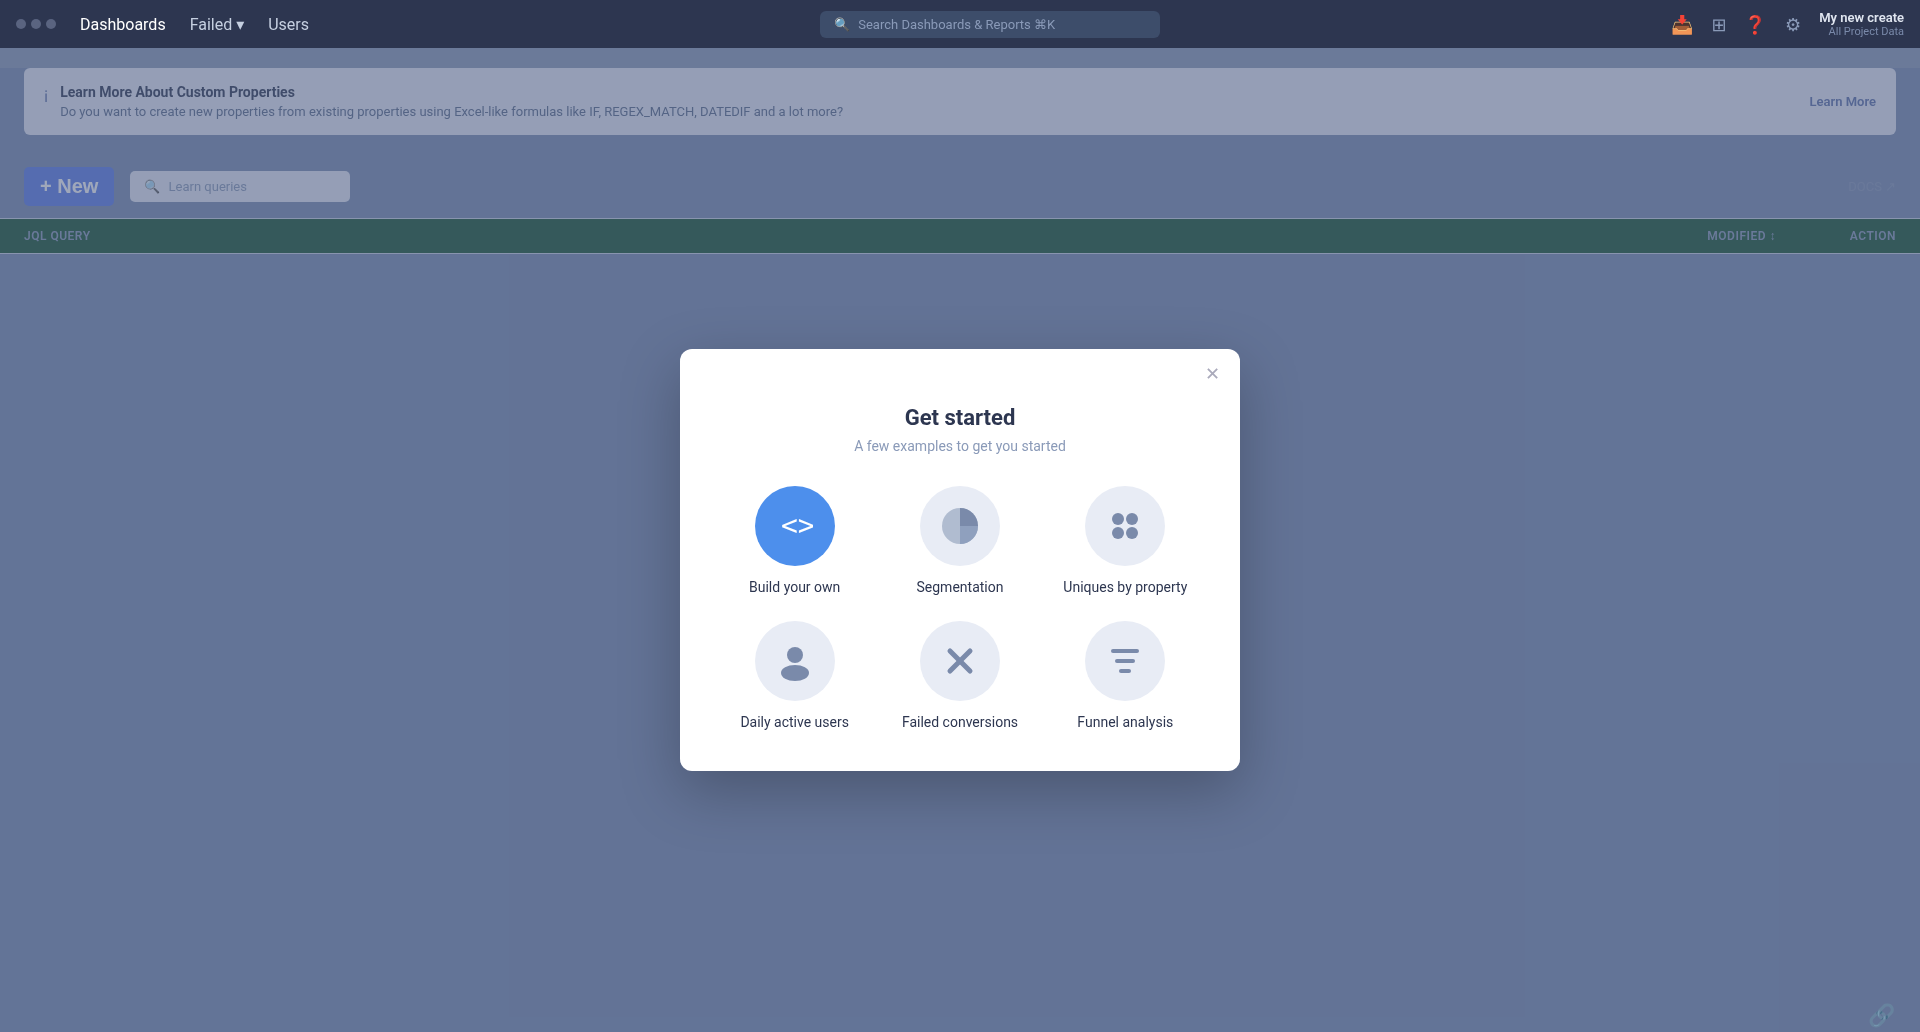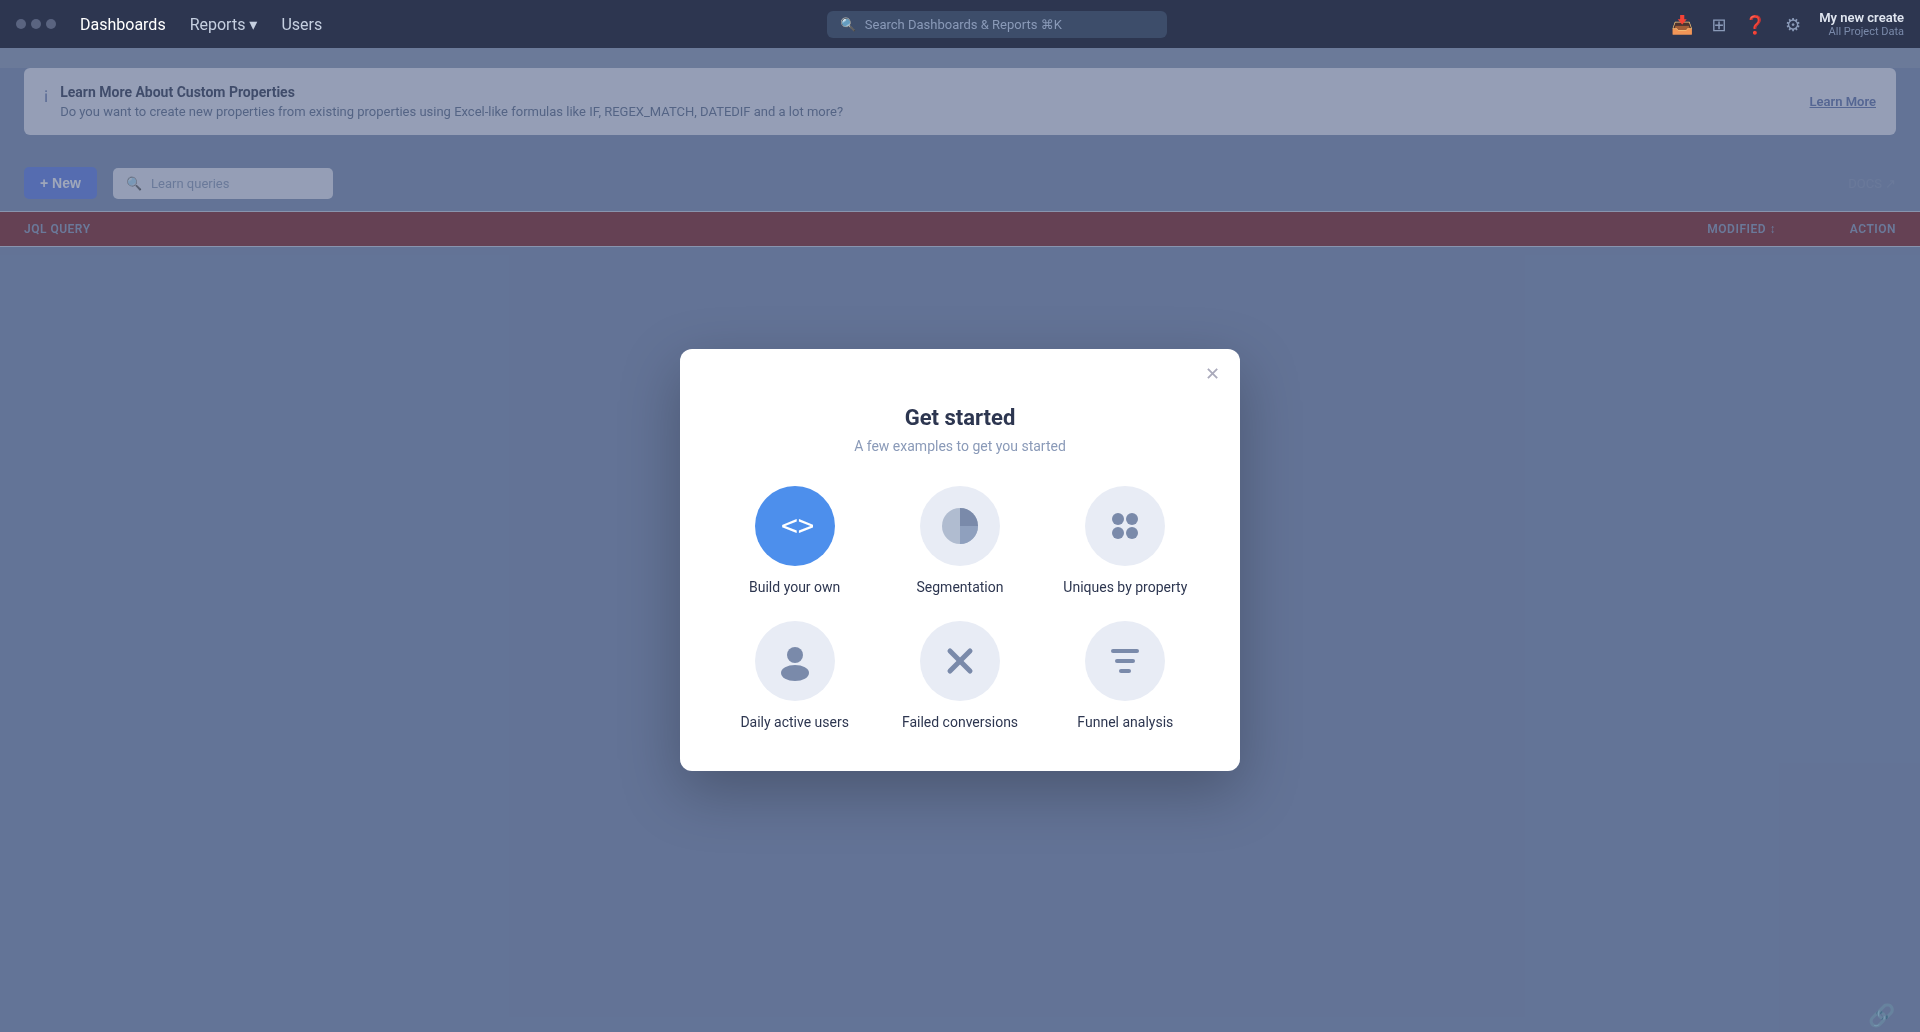--- a/index.html
+++ b/index.html
@@ -107,37 +107,36 @@
       margin-top: 4px;
     }
     .info-learn-more {
       margin-left: auto;
       color: #5b6fa8;
       font-size: 13px;
       font-weight: 600;
       cursor: pointer;
       white-space: nowrap;
       align-self: center;
-      text-decoration: underline;
     }
 
     
     .toolbar {
       display: flex;
       align-items: center;
       padding: 12px 24px;
       gap: 16px;
     }
     .btn-new {
       background: #5b7de8;
       color: #fff;
       border: none;
       border-radius: 5px;
       padding: 8px 16px;
-      font-size: 14px;
+      font-size: 20px;
       font-weight: 600;
       cursor: pointer;
       display: flex;
       align-items: center;
       gap: 6px;
     }
     .search-queries {
       background: #e8ecf5;
       border: none;
       border-radius: 5px;
@@ -156,21 +155,21 @@
       cursor: pointer;
       display: flex;
       align-items: center;
       gap: 4px;
     }
 
     
     .table-header {
       display: flex;
       padding: 10px 24px;
-      background: #7f1d1d;
+      background: #14532d;
       border-top: 1px solid #cdd5e5;
       border-bottom: 1px solid #cdd5e5;
     }
     .table-col {
       color: #8a9ab8;
       font-size: 12px;
       font-weight: 600;
       text-transform: uppercase;
       letter-spacing: 0.5px;
     }
@@ -267,21 +266,21 @@
 </head>
 <body>
 
 <div class="topnav">
   <div class="nav-dots">
     <div class="nav-dot"></div>
     <div class="nav-dot"></div>
     <div class="nav-dot"></div>
   </div>
   <span class="nav-link active">Dashboards</span>
-  <span class="nav-link">Reports ▾</span>
+  <span class="nav-link">Failed ▾</span>
   <span class="nav-link">Users</span>
 
   <div class="nav-search">
     <div class="nav-search-box">
       <span>🔍</span>
       <span>Search Dashboards &amp; Reports ⌘K</span>
     </div>
   </div>
 
   <div class="nav-actions">

